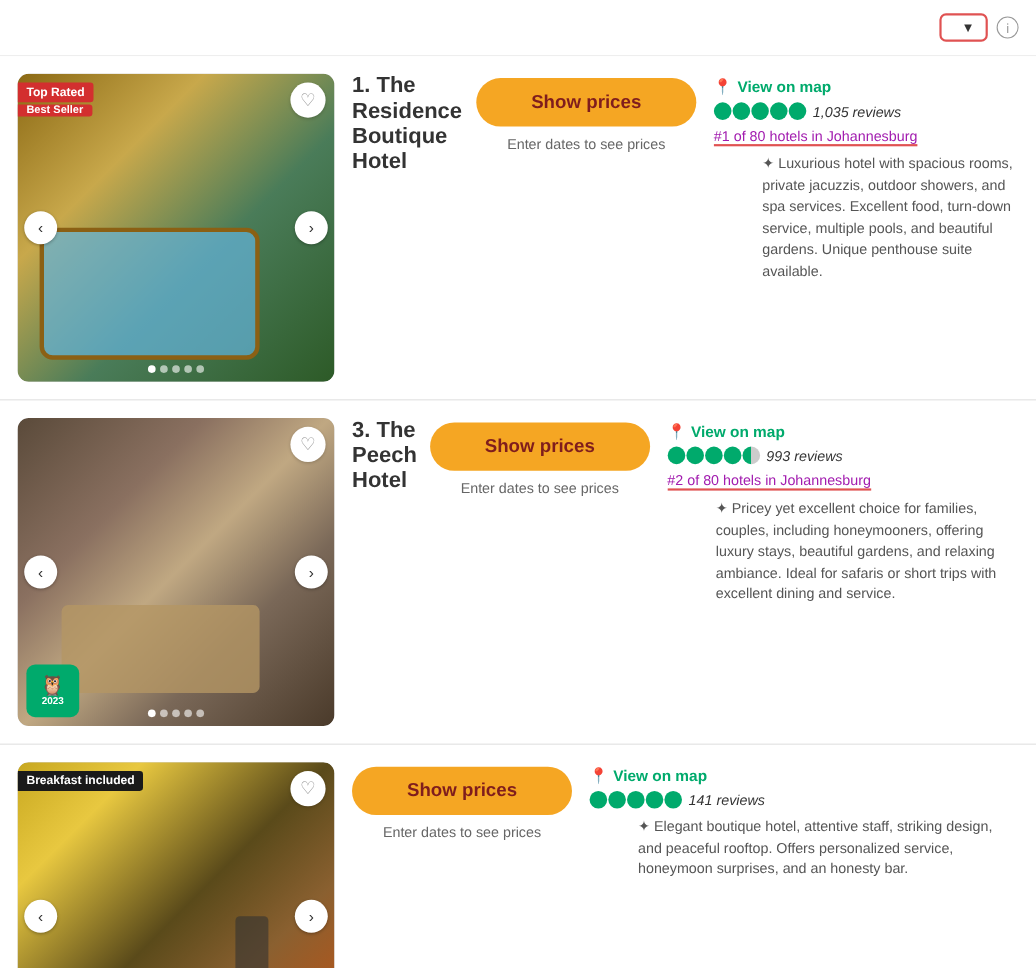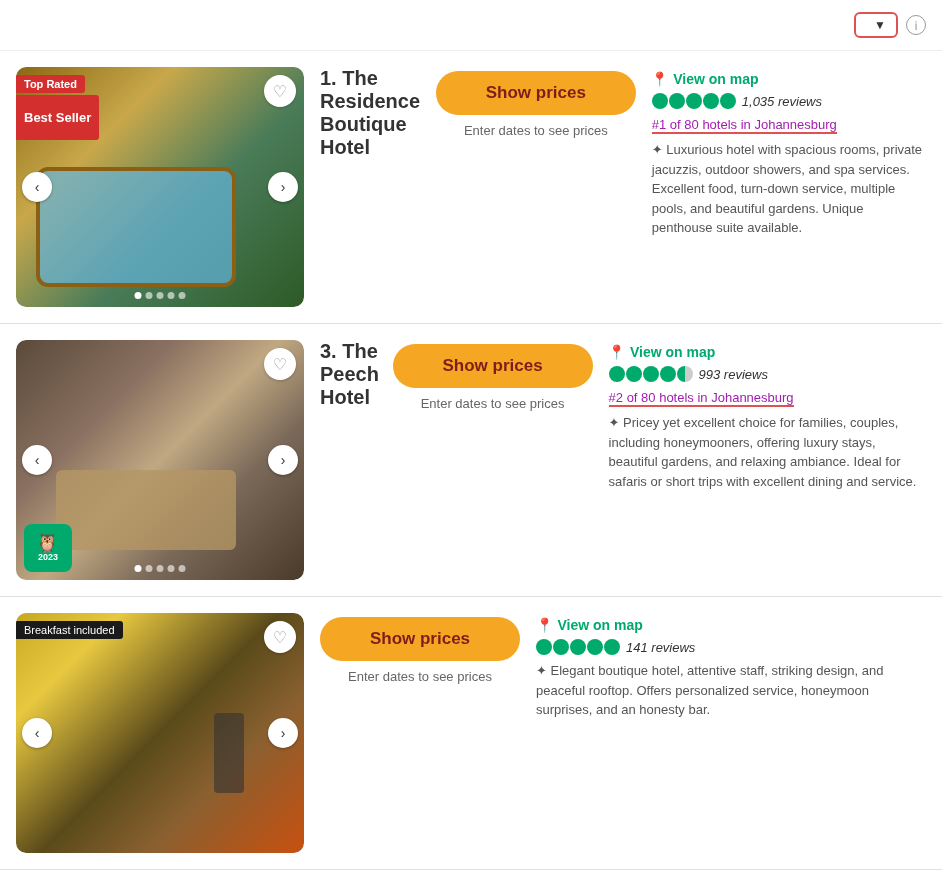--- a/index.html
+++ b/index.html
@@ -40,21 +40,21 @@
       border-bottom: 1px solid #e0e0e0;
       padding: 16px;
       gap: 16px;
       position: relative;
     }
 
     .image-container {
       position: relative;
       width: 288px;
       min-width: 288px;
-      height: 240px;
+      height: 280px;
       border-radius: 10px;
       overflow: hidden;
       background: #ccc;
     }
 
     
     .img-1 { background: linear-gradient(135deg, #8B6914 0%, #c8a84b 30%, #4a7c59 60%, #2d5a27 100%); }
     .img-2 { background: linear-gradient(135deg, #5a4a3a 0%, #8a7060 30%, #c0a882 50%, #7a6858 70%, #4a3a2a 100%); }
     .img-3 { background: linear-gradient(135deg, #c8a820 0%, #e8c840 20%, #5a4a1a 50%, #8a6030 70%, #c85010 100%); }
 
@@ -98,33 +98,33 @@
       font-weight: bold;
       padding: 3px 8px;
       border-radius: 0 3px 3px 0;
     }
     .badge-best-seller {
       position: absolute;
       top: 28px;
       left: 0;
       background: #d32f2f;
       color: white;
-      font-size: 13px;
-      font-weight: bold;
-      padding: 15px 8px;
+      font-size: 10px;
+      font-weight: bold;
+      padding: 0 8px;
       border-radius: 0 3px 3px 0;
     }
     .badge-breakfast {
       position: absolute;
       top: 8px;
       left: 0;
       background: #1a1a1a;
       color: white;
       font-size: 11px;
-      font-weight: normal;
+      font-weight: bold;
       padding: 3px 8px;
       border-radius: 0 3px 3px 0;
     }
 
     .favorite-btn {
       position: absolute;
       top: 8px;
       right: 8px;
       width: 32px;
       height: 32px;
@@ -293,20 +293,21 @@
       font-size: 13px;
       color: #a21caf;
       border-bottom: 2px solid #e05252;
       display: inline-block;
     }
 
     .description {
       font-size: 13px;
       color: #555;
       line-height: 1.5;
+      margin-left: 44px;
     }
     .desc-icon { color: #555; }
   </style>
 </head>
 <body>
 
 <div class="header">
   <div>
     <strong></strong><span></span>
   </div>

